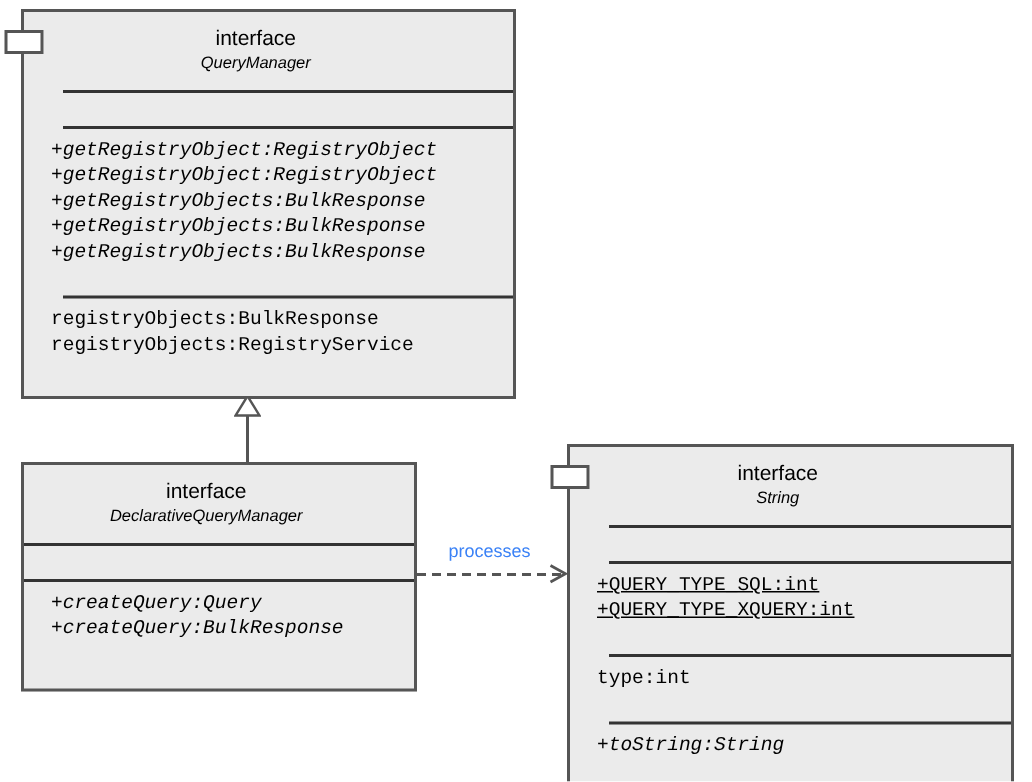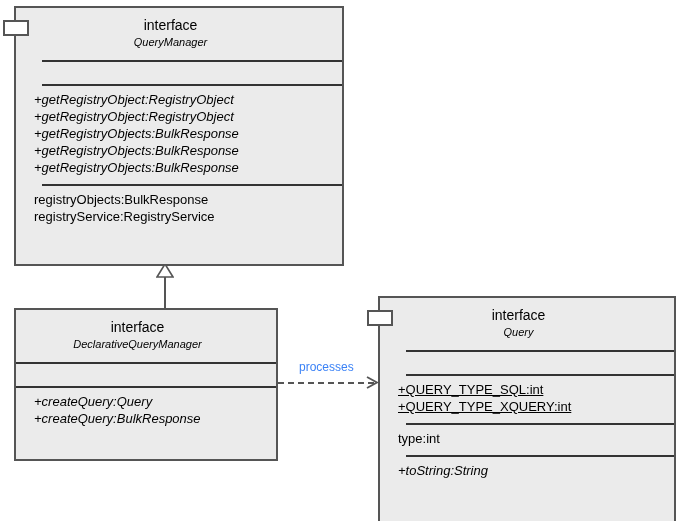--- a/index.html
+++ b/index.html
@@ -73,21 +73,22 @@
     font-size: 14px;
     color: #000000;
   }
   .iface-name {
     font-size: 11px;
     font-style: italic;
     color: #000000;
   }
 
   .member-list {
-    padding: 7px 0 8px 0;
+    padding: 7px 0 21px 0;
+    font-family: Liberation Mono, monospace;
   }
   .member {
     font-size: 13px;
     color: #000000;
     line-height: 17px;
     white-space: nowrap;
     padding-left: 18px;
   }
   .member.op   { font-style: italic; }
   .member.attr { font-style: normal; }
@@ -153,21 +154,21 @@
     <div class="compartment sep member-list">
       <div class="member op">+getRegistryObject:RegistryObject</div>
       <div class="member op">+getRegistryObject:RegistryObject</div>
       <div class="member op">+getRegistryObjects:BulkResponse</div>
       <div class="member op">+getRegistryObjects:BulkResponse</div>
       <div class="member op">+getRegistryObjects:BulkResponse</div>
     </div>
 
     <div class="compartment sep member-list">
       <div class="member attr">registryObjects:BulkResponse</div>
-      <div class="member attr">registryService:RegistryService</div>
+      <div class="member attr">registryObjects:RegistryService</div>
     </div>
   </div>
 
   <div class="uml-box full-dividers" style="left:14px; top:308px; width:264px; height:153px;">
 
     <div class="compartment header">
       <div class="stereotype">interface</div>
       <div class="iface-name">DeclarativeQueryManager</div>
     </div>
 
@@ -177,21 +178,21 @@
       <div class="member op">+createQuery:Query</div>
       <div class="member op">+createQuery:BulkResponse</div>
     </div>
   </div>
 
   <div class="uml-box inset-dividers" style="left:378px; top:296px; width:298px; height:228px;">
     <div class="notch"></div>
 
     <div class="compartment header">
       <div class="stereotype">interface</div>
-      <div class="iface-name">Query</div>
+      <div class="iface-name">String</div>
     </div>
 
     <div class="compartment sep empty"></div>
 
     <div class="compartment sep member-list">
       <div class="member static-const">+QUERY_TYPE_SQL:int</div>
       <div class="member static-const">+QUERY_TYPE_XQUERY:int</div>
     </div>
 
     <div class="compartment sep member-list">

